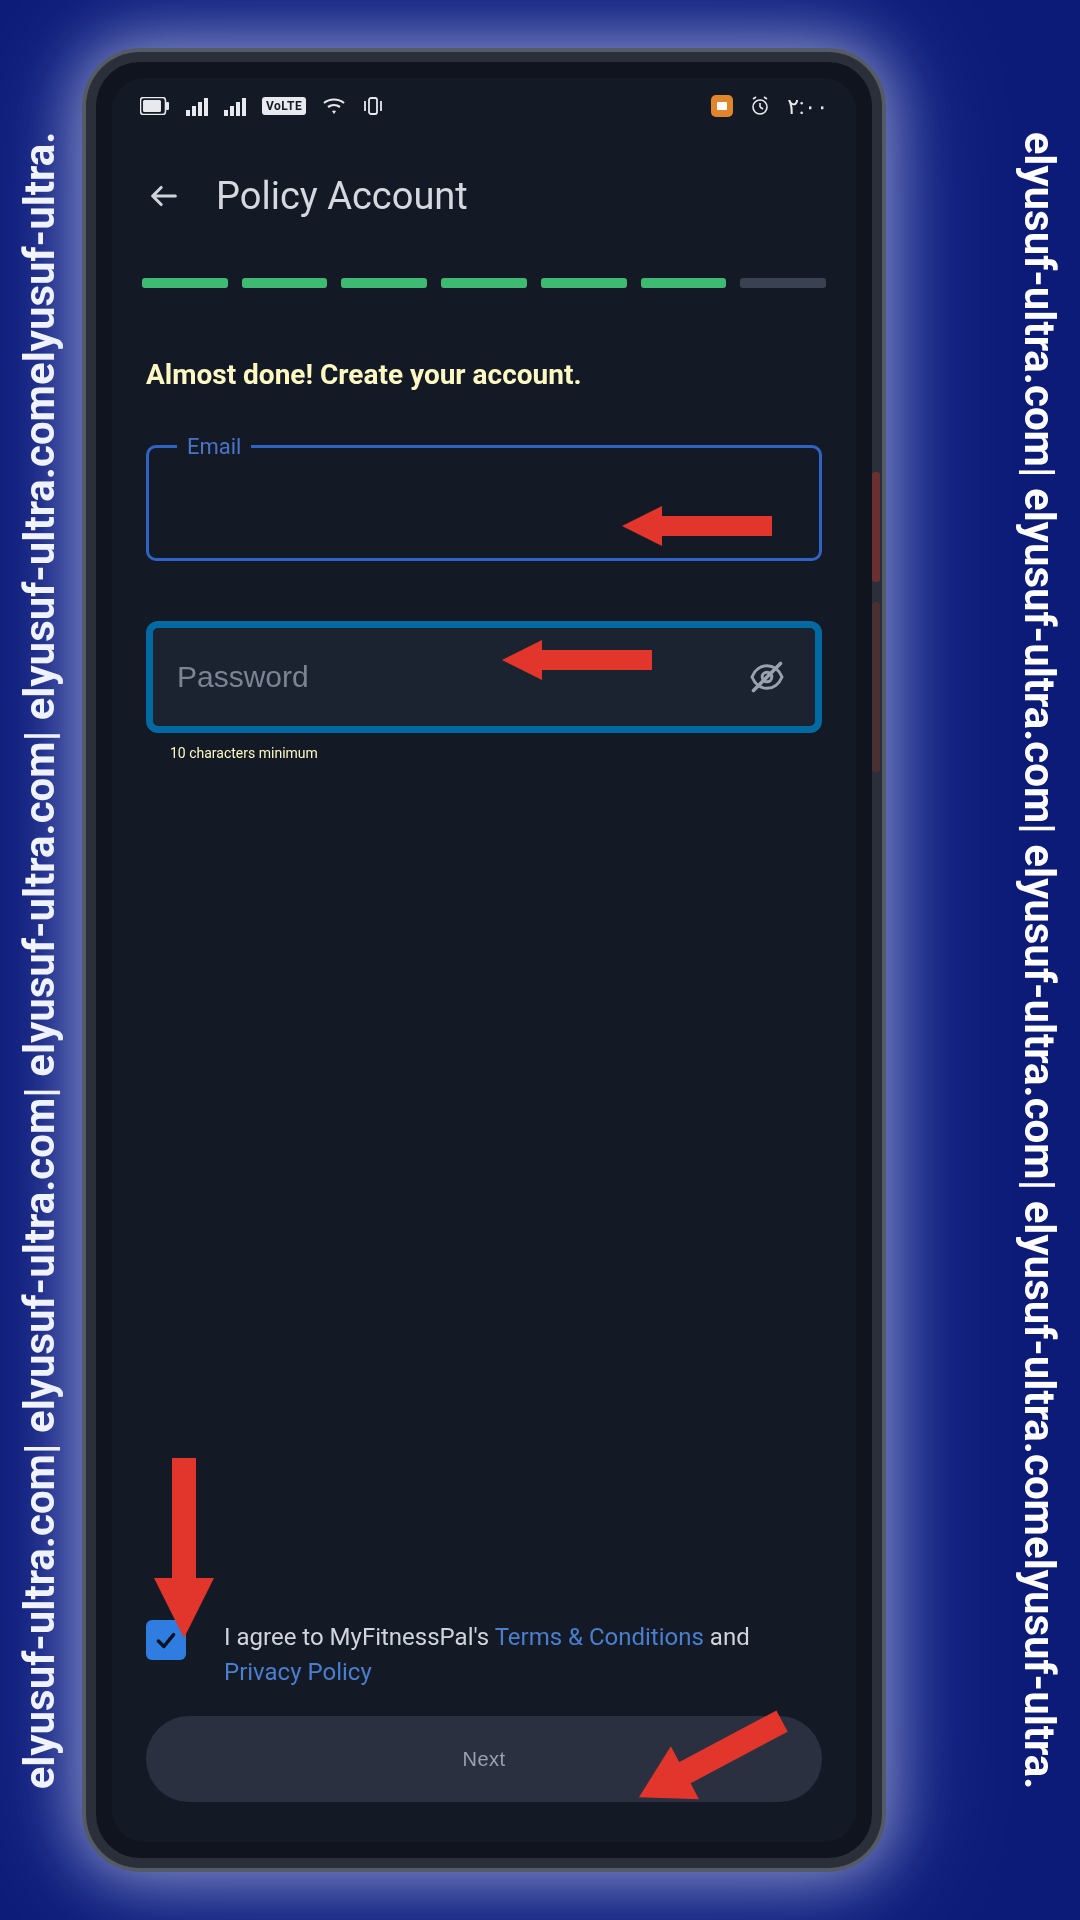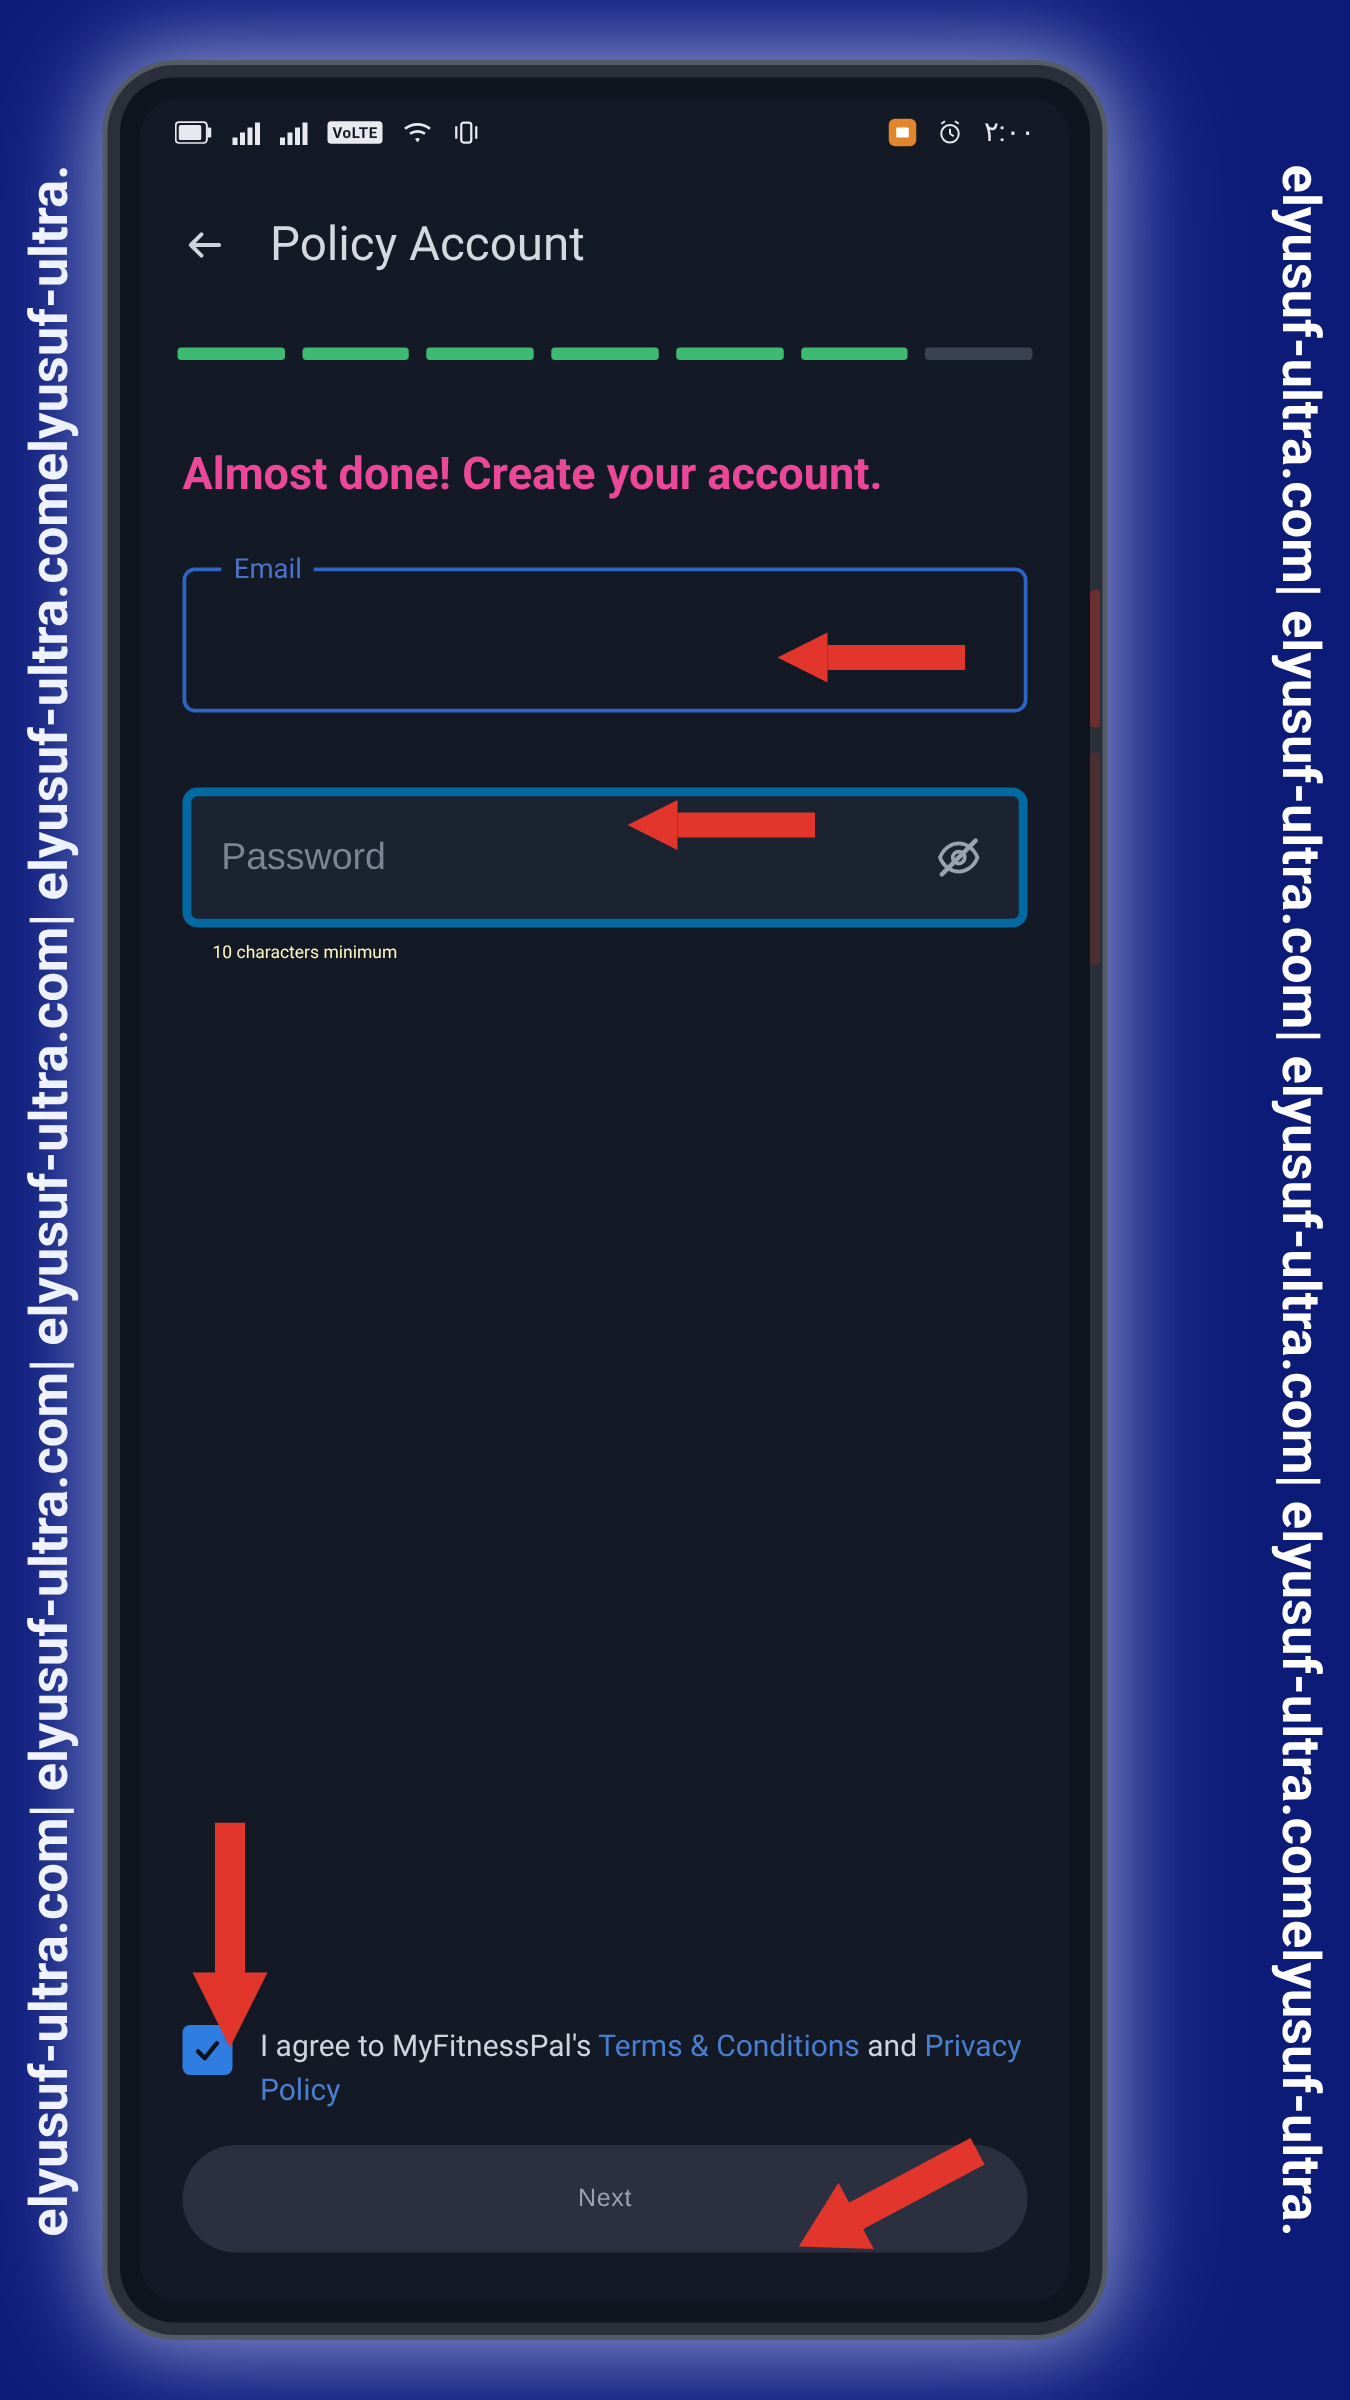--- a/index.html
+++ b/index.html
@@ -120,22 +120,22 @@
     flex: 1;
     height: 10px;
     border-radius: 3px;
     background: #3a4251;
   }
   .progress .seg.done { background: #3fba72; }
 
   
   .section-heading {
     padding: 70px 34px 0 34px;
-    color: #ec4899;
-    font-size: 36px;
+    color: #fef9c3;
+    font-size: 28px;
     font-weight: 700;
   }
 
   
   .form-area {
     padding: 54px 34px 0 34px;
     display: flex;
     flex-direction: column;
     gap: 60px;
   }
@@ -203,20 +203,21 @@
     background: #2f7de0;
     border-radius: 6px;
     display:flex; align-items:center; justify-content:center;
     cursor:pointer;
   }
   .chk svg { width:26px; height:26px; }
   .consent-text {
     color: #d0d4dc;
     font-size: 24px;
     line-height: 1.45;
+    margin-left: 16px;
   }
   .consent-text .link { color:#4a7ecf; cursor:pointer; }
 
   .next-btn {
     width: 100%;
     height: 86px;
     border: none;
     border-radius: 60px;
     background: #2a3040;
     color: #9aa1af;

